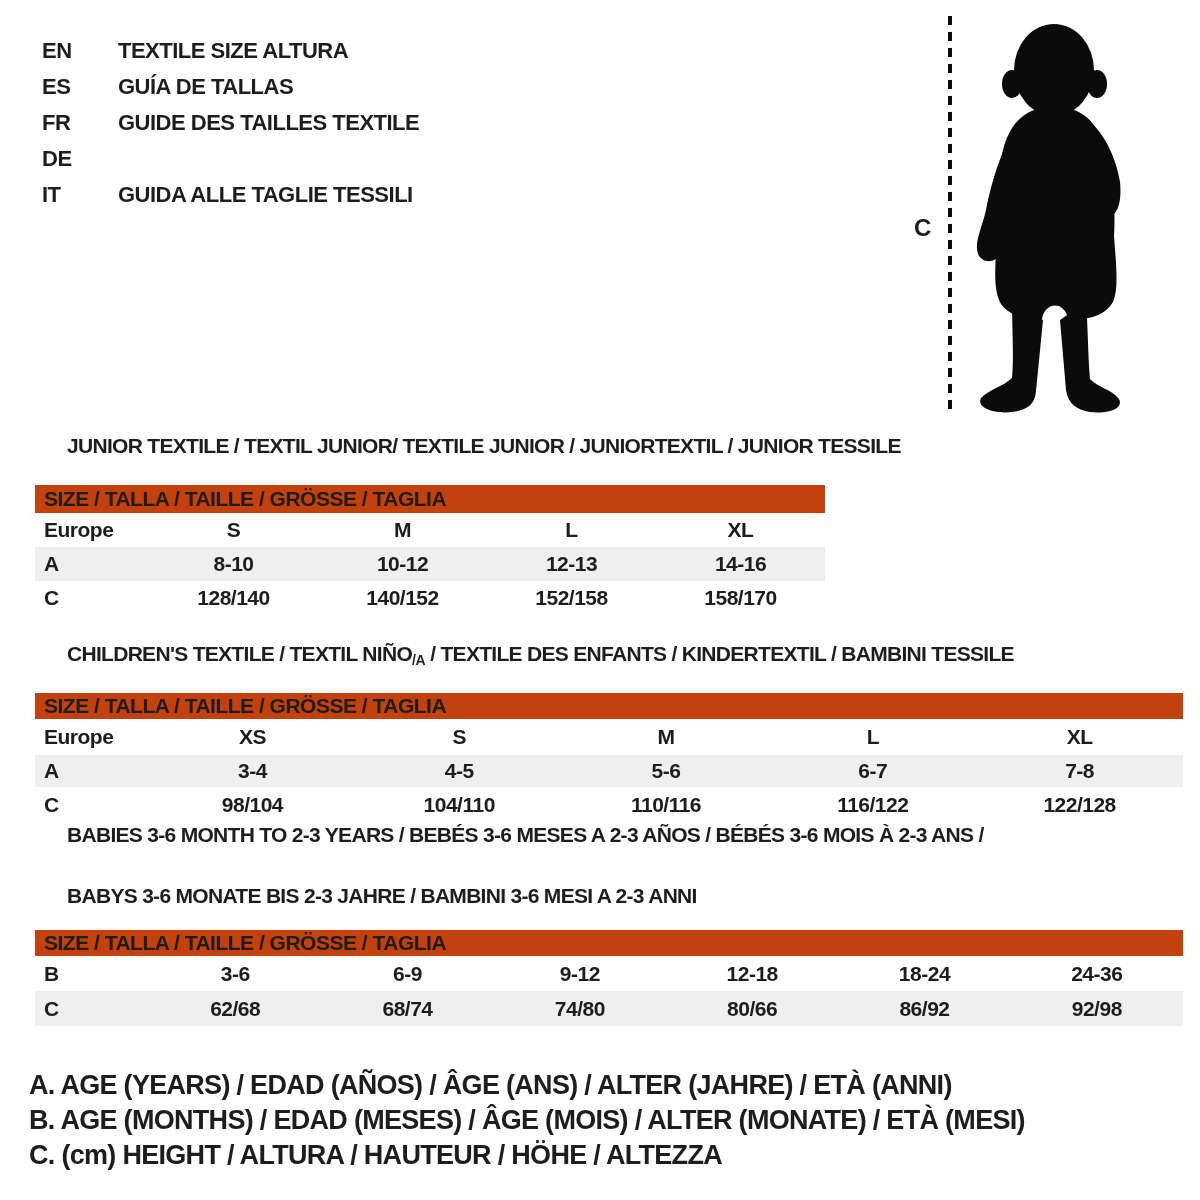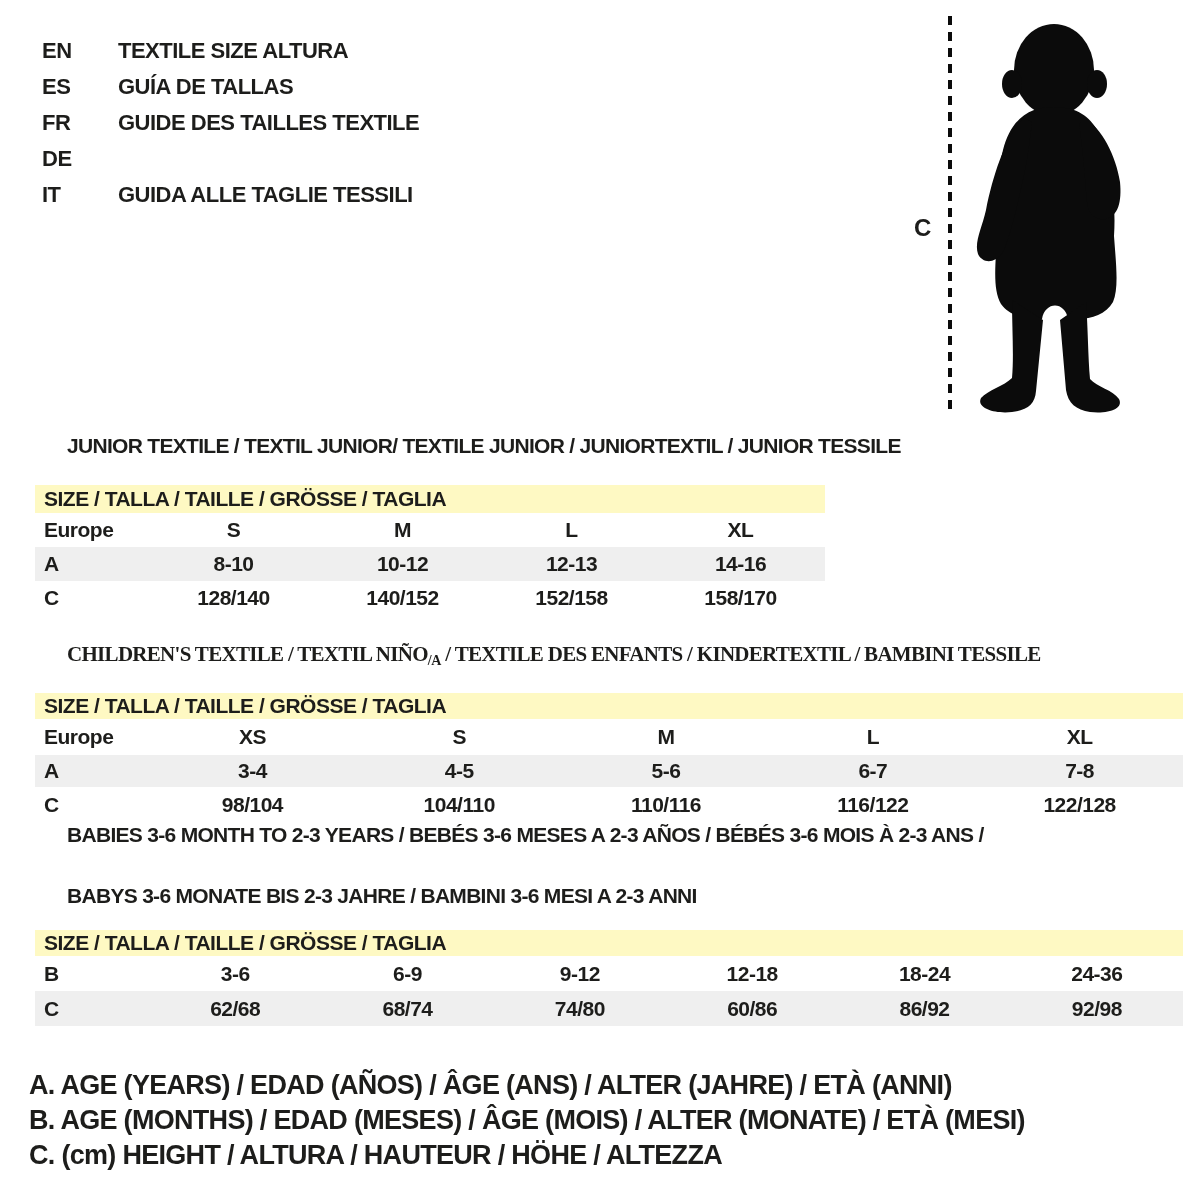--- a/index.html
+++ b/index.html
@@ -19,22 +19,22 @@
   .height-line { position:absolute; left:947px; top:16px; }
   .height-label{ position:absolute; left:914px; top:214px; font-size:24px; }
   .toddler     { position:absolute; left:966px; top:20px; }
 
   
   .sec-title { position:absolute; left:35px; font-size:21px; letter-spacing:-0.7px; white-space:nowrap;margin-left:32px; }
   .sub-a { font-size:14px; vertical-align:-4px; letter-spacing:-0.5px; }
 
   
   .size-table { position:absolute; left:35px; font-size:21px; letter-spacing:-0.5px; }
-  .size-bar   { background:#fef9c3; padding-left:9px; height:28px; line-height:28px; }
-  .trow       { display:flex; height:34px; line-height:34px;justify-content:flex-end; }
+  .size-bar   { background:#c2410c; padding-left:9px; height:28px; line-height:28px; }
+  .trow       { display:flex; height:34px; line-height:34px; }
   .trow.alt   { background:#efefef; }
   .c0         { width:105px; padding-left:9px; text-align:left; }
   .cell       { flex:1; text-align:center; }
 
   
   .legend { position:absolute; left:29px; top:1068px; font-size:27px; letter-spacing:-0.7px; }
   .legend-line { height:35px; line-height:35px; white-space:nowrap; }
 </style>
 </head>
 <body>
@@ -100,21 +100,21 @@
     </div>
     <div class="trow">
       <span class="c0">C</span>
       <span class="cell">128/140</span>
       <span class="cell">140/152</span>
       <span class="cell">152/158</span>
       <span class="cell">158/170</span>
     </div>
   </div>
 
-  <div class="sec-title" style="top:642px;font-family:Liberation Serif, serif;"><span>CHILDREN'S TEXTILE / TEXTIL NIÑO</span><span class="sub-a">/A</span><span> / TEXTILE DES ENFANTS / KINDERTEXTIL / BAMBINI TESSILE</span></div>
+  <div class="sec-title" style="top:642px;"><span>CHILDREN'S TEXTILE / TEXTIL NIÑO</span><span class="sub-a">/A</span><span> / TEXTILE DES ENFANTS / KINDERTEXTIL / BAMBINI TESSILE</span></div>
   <div class="size-table" style="top:693px; width:1148px;">
     <div class="size-bar nowrap" style="height:26px; line-height:26px;">SIZE / TALLA / TAILLE / GRÖSSE / TAGLIA</div>
     <div class="trow" style="height:36px; line-height:36px;">
       <span class="c0">Europe</span>
       <span class="cell">XS</span>
       <span class="cell">S</span>
       <span class="cell">M</span>
       <span class="cell">L</span>
       <span class="cell">XL</span>
     </div>
@@ -147,21 +147,21 @@
       <span class="cell">9-12</span>
       <span class="cell">12-18</span>
       <span class="cell">18-24</span>
       <span class="cell">24-36</span>
     </div>
     <div class="trow alt" style="height:35px; line-height:35px;">
       <span class="c0">C</span>
       <span class="cell">62/68</span>
       <span class="cell">68/74</span>
       <span class="cell">74/80</span>
-      <span class="cell">60/86</span>
+      <span class="cell">80/66</span>
       <span class="cell">86/92</span>
       <span class="cell">92/98</span>
     </div>
   </div>
 
   <div class="legend">
     <div class="legend-line">A. AGE (YEARS) / EDAD (AÑOS) / ÂGE (ANS) / ALTER (JAHRE) / ETÀ (ANNI)</div>
     <div class="legend-line">B. AGE (MONTHS) / EDAD (MESES) / ÂGE (MOIS) / ALTER (MONATE) / ETÀ (MESI)</div>
     <div class="legend-line">C. (cm) HEIGHT / ALTURA / HAUTEUR / HÖHE / ALTEZZA</div>
   </div>

